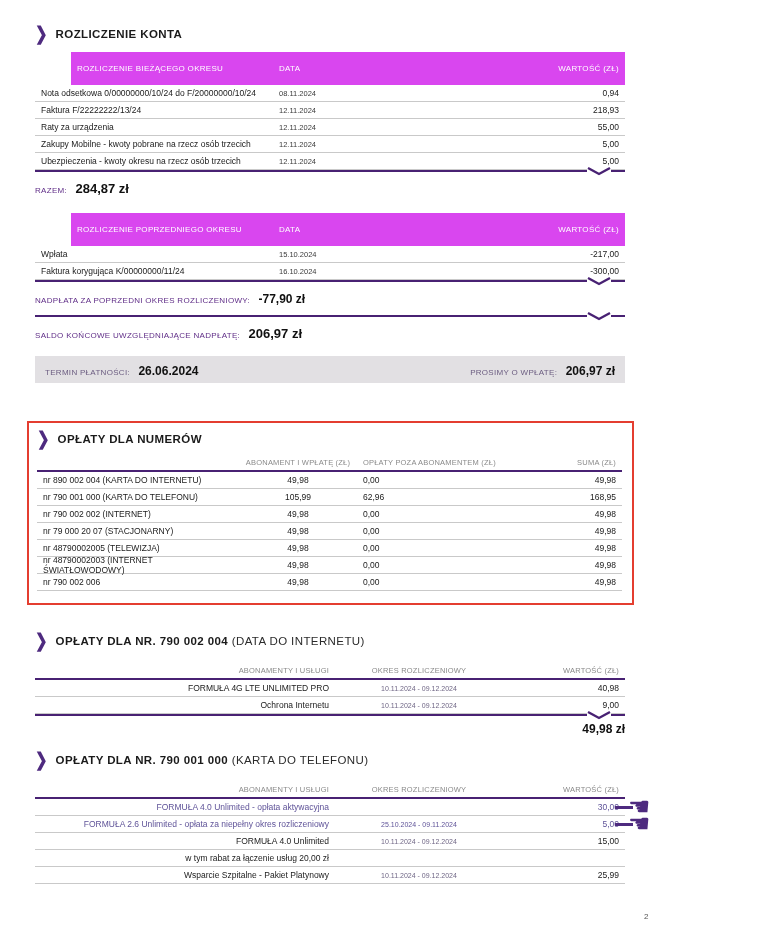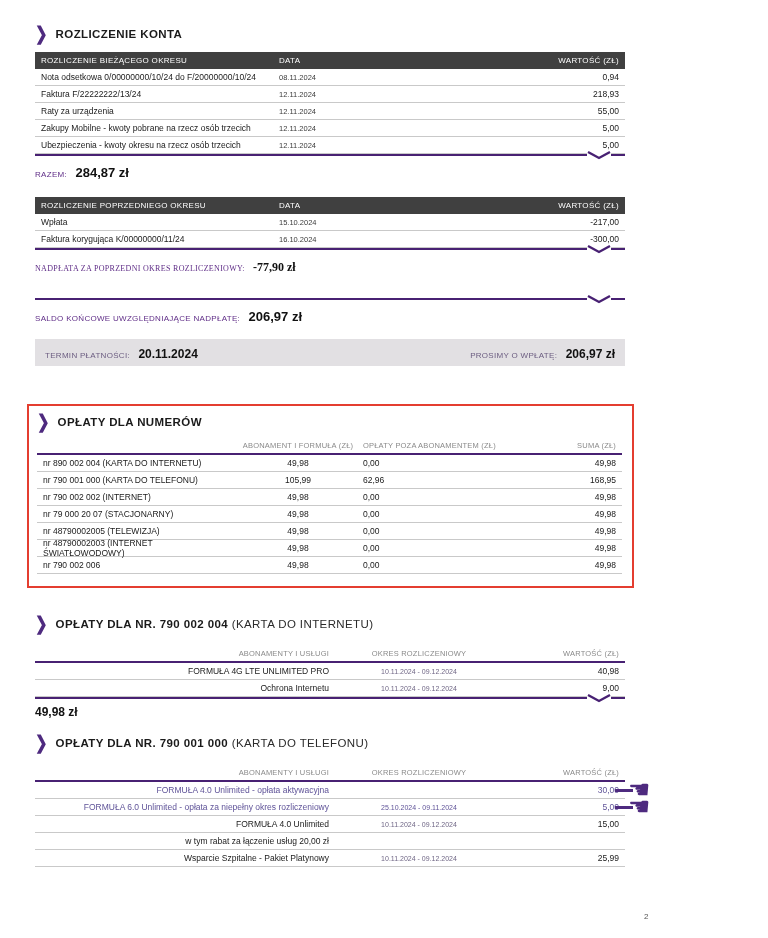--- a/index.html
+++ b/index.html
@@ -6,21 +6,21 @@
   html,body { width:768px; height:938px; background:#ffffff; font-family:"Liberation Sans", sans-serif; position:relative; overflow:hidden; }
   .content { position:absolute; left:35px; top:28px; width:590px; }
 
   
   .sec-title { display:flex; align-items:center; gap:8px; margin-bottom:12px; }
   .chev { color:#4e2a7f; font-size:15px; font-weight:bold; line-height:12px; transform:scaleY(1.25); }
   .sec-title .t { font-size:11.5px; font-weight:bold; color:#1a1a1a; letter-spacing:.4px; }
   .sec-title .t .norm { font-weight:normal; color:#2b2b2b; }
 
   
-  .phead { display:flex; align-items:center; height:17px; background:#404040; color:#fff; font-size:8px; letter-spacing:.3px; padding:0 6px; }
+  .phead { display:flex; align-items:center; height:33px; background:#d946ef; color:#fff; font-size:8px; letter-spacing:.3px; padding:0 6px;margin-left:36px; }
   .row { display:flex; align-items:center; height:17px; font-size:8.5px; color:#1a1a1a; border-bottom:1px solid #c9c9c9; padding:0 6px; }
   .c-label { flex:1; text-align:left; }
   .c-date  { width:230px; text-align:left; font-size:7.5px; color:#3a3a3a; }
   .c-val   { width:110px; text-align:right; }
   .phead .c-date { font-size:8px; color:#fff; }
   .phead .c-val { color:#fff; }
 
   .pline { position:relative; border-top:2.5px solid #482173; height:0; }
   .notch { position:absolute; top:-6px; right:14px; width:24px; height:11px; background:#fff; }
   .notch svg { display:block; }
@@ -43,21 +43,21 @@
 
   
   .s-head { display:flex; align-items:flex-end; height:16px; font-size:7.5px; color:#8a8a8a; letter-spacing:.2px; padding:0 6px; }
   .s-label { flex:1; text-align:right; }
   .s-period { width:180px; text-align:center; }
   .s-val { width:110px; text-align:right; }
   .row .s-period { font-size:7px; color:#6f6685; }
   .row.hl, .row.hl .s-period { color:#5f5398; }
   .row .indent { padding-left:58px; }
 
-  .grand { font-size:12px; font-weight:bold; color:#111; margin:6px 0 18px; }
+  .grand { text-align:right; font-size:12px; font-weight:bold; color:#111; margin:6px 0 18px; }
 
   .phone-rows { position:relative; }
   .hand { position:absolute; right:-33px; width:30px; height:22px; color:#4e2a7f; font-size:25px; line-height:20px; }
   .hand-bar { position:absolute; right:-8px; width:18px; height:3px; background:#4e2a7f; }
 
   .page-num { position:absolute; left:644px; top:912px; font-size:8px; color:#555; }
 </style>
 </head>
 <body>
 
@@ -128,56 +128,56 @@
       <span class="c-date">16.10.2024</span>
       <span class="c-val">-300,00</span>
     </div>
     <div class="pline">
       <span class="notch">
         <svg width="24" height="11">
             <polyline points="1,2 12,8 23,2" stroke="#482173" stroke-width="2.4" fill="none"></polyline>
           </svg>
       </span>
     </div>
-    <div class="total-line" style="margin-bottom:23px;font-family:Liberation Serif, serif;">
+    <div class="total-line" style="margin-bottom:8px;">
       <span class="tl-label">NADPŁATA ZA POPRZEDNI OKRES ROZLICZENIOWY:</span>
       <span class="tl-value" style="font-size:12px;">-77,90 zł</span>
     </div>
     <div class="pline">
       <span class="notch">
         <svg width="24" height="11">
             <polyline points="1,2 12,8 23,2" stroke="#482173" stroke-width="2.4" fill="none"></polyline>
           </svg>
       </span>
     </div>
     <div class="total-line" style="margin-bottom:0;">
       <span class="tl-label">SALDO KOŃCOWE UWZGLĘDNIAJĄCE NADPŁATĘ:</span>
       <span class="tl-value">206,97 zł</span>
     </div>
   </div>
 
   <div class="pay-bar">
     <span>
       <span class="pb-label">TERMIN PŁATNOŚCI:</span>
-      <span class="pb-value">20.11.2024</span>
+      <span class="pb-value">26.06.2024</span>
     </span>
     <span>
       <span class="pb-label">PROSIMY O WPŁATĘ:</span>
       <span class="pb-value">206,97 zł</span>
     </span>
   </div>
 
   <div class="red-box">
     <div class="sec-title" style="margin-bottom:6px;">
       <span class="chev">❯</span>
       <span class="t">OPŁATY DLA NUMERÓW</span>
     </div>
     <div class="cols-head">
       <span class="n-label"></span>
-      <span class="n-c2">ABONAMENT I FORMUŁA (ZŁ)</span>
+      <span class="n-c2">ABONAMENT I WPŁATĘ (ZŁ)</span>
       <span class="n-c3">OPŁATY POZA ABONAMENTEM (ZŁ)</span>
       <span class="n-c4">SUMA (ZŁ)</span>
     </div>
     <div class="pline" style="margin-top:3px;"></div>
     <div class="row">
       <span class="n-label">nr 890 002 004 (KARTA DO INTERNETU)</span>
       <span class="n-c2">49,98</span>
       <span class="n-c3">0,00</span>
       <span class="n-c4">49,98</span>
     </div>
@@ -215,21 +215,21 @@
       <span class="n-label">nr 790 002 006</span>
       <span class="n-c2">49,98</span>
       <span class="n-c3">0,00</span>
       <span class="n-c4">49,98</span>
     </div>
   </div>
 
   <div style="margin-top:30px;">
     <div class="sec-title">
       <span class="chev">❯</span>
-      <span class="t"><span>OPŁATY DLA NR. 790 002 004</span> <span class="norm">(KARTA DO INTERNETU)</span></span>
+      <span class="t"><span>OPŁATY DLA NR. 790 002 004</span> <span class="norm">(DATA DO INTERNETU)</span></span>
     </div>
     <div class="s-head">
       <span class="s-label">ABONAMENTY I USŁUGI</span>
       <span class="s-period">OKRES ROZLICZENIOWY</span>
       <span class="s-val">WARTOŚĆ (ZŁ)</span>
     </div>
     <div class="pline" style="margin-top:3px;"></div>
     <div class="row">
       <span class="s-label">FORMUŁA 4G LTE UNLIMITED PRO</span>
       <span class="s-period">10.11.2024 - 09.12.2024</span>
@@ -261,21 +261,21 @@
       <span class="s-val">WARTOŚĆ (ZŁ)</span>
     </div>
     <div class="pline" style="margin-top:3px;"></div>
     <div class="phone-rows">
       <div class="row hl">
         <span class="s-label">FORMUŁA 4.0 Unlimited - opłata aktywacyjna</span>
         <span class="s-period"></span>
         <span class="s-val">30,00</span>
       </div>
       <div class="row hl">
-        <span class="s-label">FORMUŁA 6.0 Unlimited - opłata za niepełny okres rozliczeniowy</span>
+        <span class="s-label">FORMUŁA 2.6 Unlimited - opłata za niepełny okres rozliczeniowy</span>
         <span class="s-period">25.10.2024 - 09.11.2024</span>
         <span class="s-val">5,00</span>
       </div>
       <div class="row">
         <span class="s-label">FORMUŁA 4.0 Unlimited</span>
         <span class="s-period">10.11.2024 - 09.12.2024</span>
         <span class="s-val">15,00</span>
       </div>
       <div class="row">
         <span class="s-label indent">w tym rabat za łączenie usług 20,00 zł</span>

